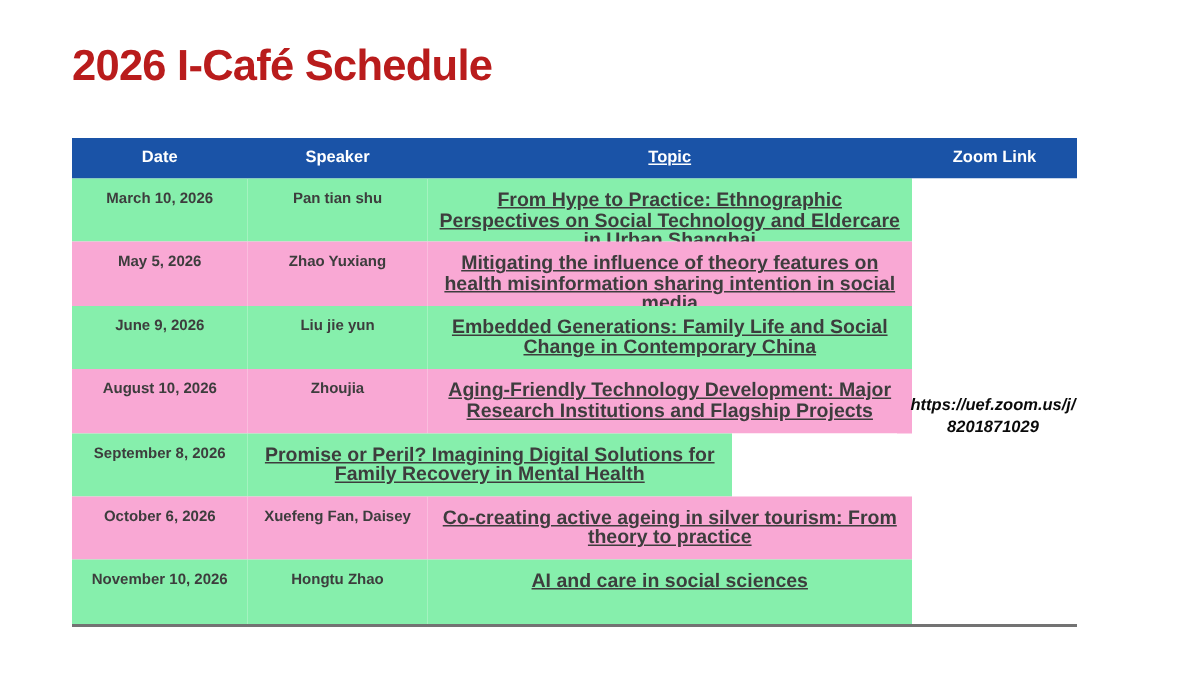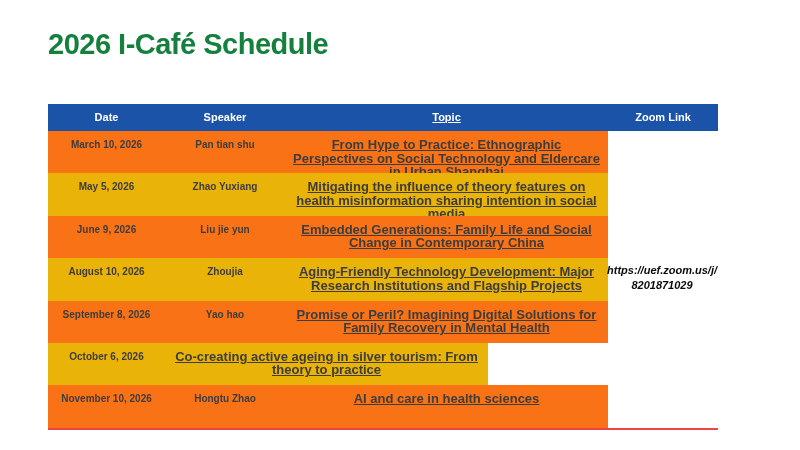--- a/index.html
+++ b/index.html
@@ -16,29 +16,28 @@
     overflow: hidden;
   }
   .slide-title {
     position: absolute;
     left: 48px;
     top: 28px;
     margin: 0;
     font-size: 29px;
     font-weight: 700;
     letter-spacing: -0.5px;
-    color: #15803d;
+    color: #b91c1c;
   }
   .schedule-table {
     position: absolute;
     left: 48px;
     top: 92px;
     width: 670px;
-    border-bottom: 2px solid #ef4444;
-    margin-top: 12px;
+    border-bottom: 2px solid #737373;
   }
   .thead {
     display: flex;
     height: 27px;
     background: #1a53a7;
   }
   .th {
     color: #ffffff;
     font-size: 11px;
     font-weight: 700;
@@ -52,23 +51,23 @@
     height: 42.4px;
   }
   .cell {
     box-sizing: border-box;
     padding-top: 7px;
     font-size: 10px;
     font-weight: 700;
     color: #3d3d3d;
     text-align: center;
     line-height: 13.5px;
-    background: #f97316;
+    background: #86efac;
   }
-  .row.alt .cell { background: #eab308; }
+  .row.alt .cell { background: #f9a8d4; }
   .row .zoom-cell { background: #ffffff !important; }
   .col-date  { width: 117px; }
   .col-spk   { width: 120px; }
   .col-topic { width: 323px; text-decoration: underline; }
   .col-zoom  { width: 110px; }
   .topic-cell { padding-left: 6px; padding-right: 6px; font-size: 13px; }
   .zoom-link {
     position: absolute;
     left: 606px;
     top: 263px;
@@ -122,35 +121,35 @@
 
     <div class="row alt">
       <div class="cell col-date">August 10, 2026</div>
       <div class="cell col-spk">Zhoujia</div>
       <div class="cell col-topic topic-cell">Aging-Friendly Technology Development: Major Research Institutions and Flagship Projects</div>
       <div class="cell col-zoom zoom-cell"></div>
     </div>
 
     <div class="row">
       <div class="cell col-date">September 8, 2026</div>
-      <div class="cell col-spk">Yao hao</div>
       <div class="cell col-topic topic-cell">Promise or Peril? Imagining Digital Solutions for Family Recovery in Mental Health</div>
       <div class="cell col-zoom zoom-cell"></div>
     </div>
 
     <div class="row alt">
       <div class="cell col-date">October 6, 2026</div>
+      <div class="cell col-spk">Xuefeng Fan, Daisey</div>
       <div class="cell col-topic topic-cell">Co-creating active ageing in silver tourism: From theory to practice</div>
       <div class="cell col-zoom zoom-cell"></div>
     </div>
 
     <div class="row">
       <div class="cell col-date">November 10, 2026</div>
       <div class="cell col-spk">Hongtu Zhao</div>
-      <div class="cell col-topic topic-cell">AI and care in health sciences</div>
+      <div class="cell col-topic topic-cell">AI and care in social sciences</div>
       <div class="cell col-zoom zoom-cell"></div>
     </div>
 
   </div>
 
   <a href="#" class="zoom-link">https://uef.zoom.us/j/8201871029</a>
 
 </div>
 
 </body></html>

